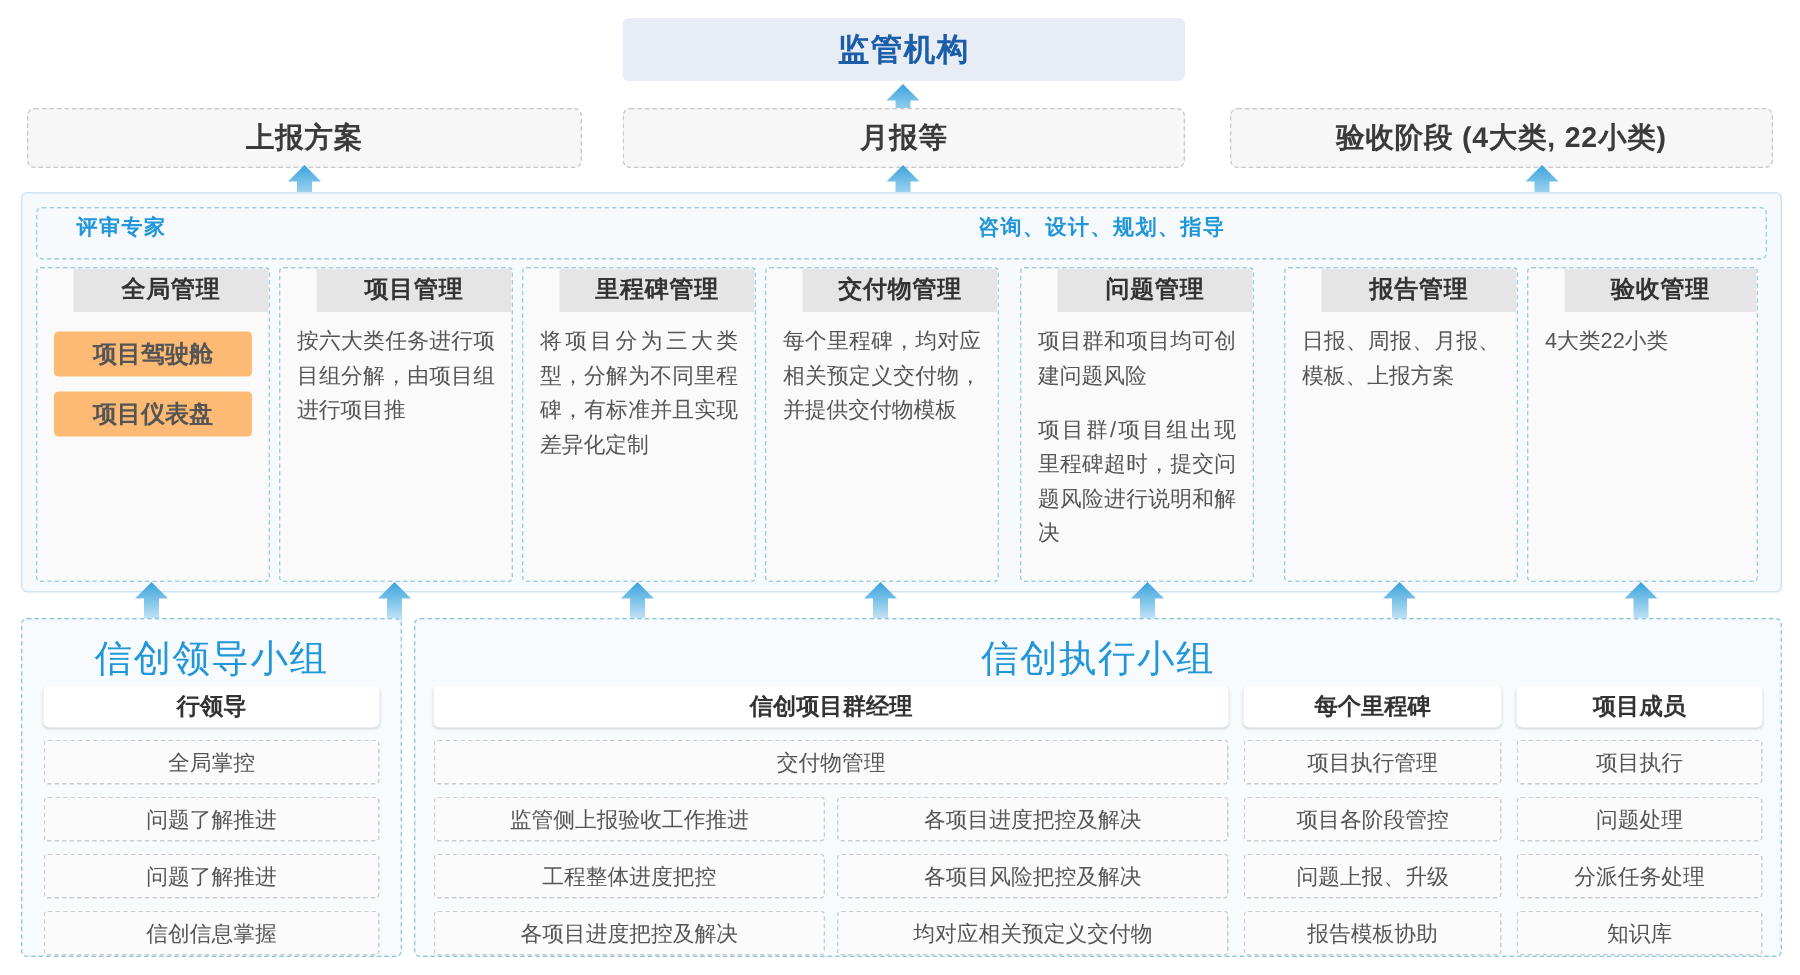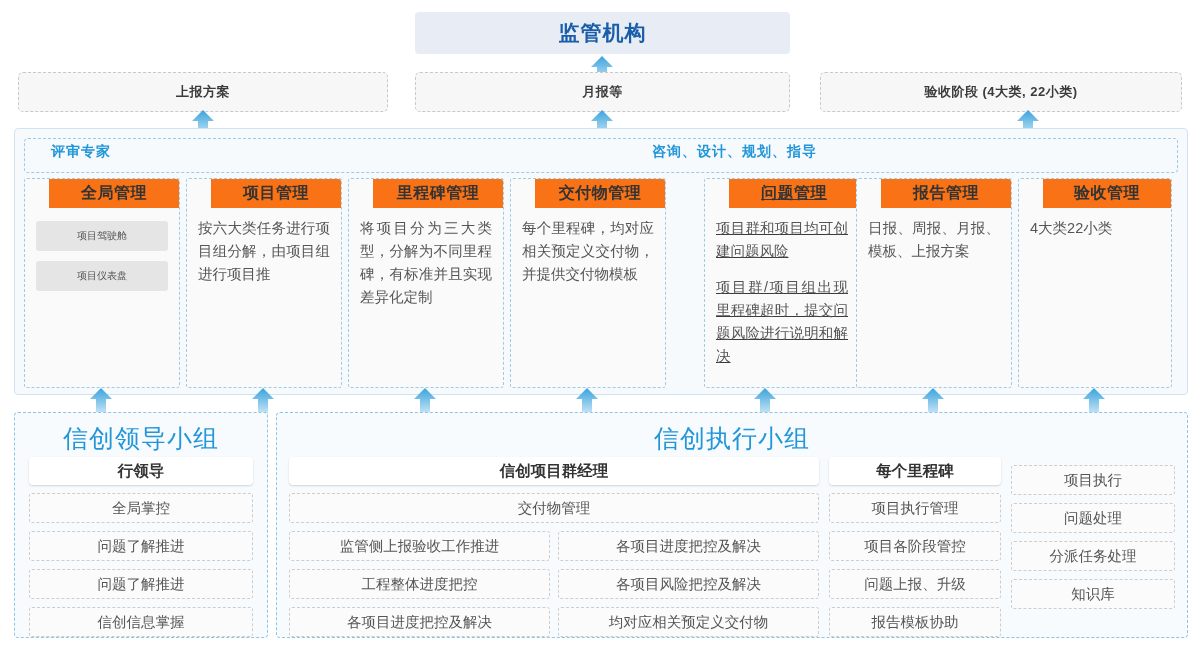--- a/index.html
+++ b/index.html
@@ -16,21 +16,21 @@
   .regulator{
     position:absolute;left:415px;top:12px;width:375px;height:42px;
     background:#e8edf5;border-radius:4px;
     display:flex;align-items:center;justify-content:center;
     font-size:21px;font-weight:bold;color:#1a5da8;letter-spacing:1px;
   }
   .dashbox{
     position:absolute;height:38px;
     background:#f7f7f7;border:1px dashed #c9c9c9;border-radius:5px;
     display:flex;align-items:center;justify-content:center;
-    font-size:13px;font-weight:bold;color:#3b3b3b;letter-spacing:.5px;
+    font-size:19px;font-weight:bold;color:#3b3b3b;letter-spacing:.5px;
   }
   .db1{left:18px;top:72px;width:368px;}
   .db2{left:415px;top:72px;width:373px;}
   .db3{left:820px;top:72px;width:360px;}
 
   
   .arrow{position:absolute;width:22px;height:26px;}
   .arrow svg{display:block;width:22px;height:26px;}
 
   
@@ -48,34 +48,34 @@
   }
   .midheader .lbl-a{left:26px;}
   .midheader .lbl-b{left:627px;}
 
   .col{
     position:absolute;top:178px;height:208px;
     border:1px dashed #9ecbe8;border-radius:3px;background:#fafafa;
     overflow:hidden;
   }
   .col-head{
-    height:29px;background:#f97316;
+    height:29px;background:#e5e5e5;
     display:flex;align-items:center;justify-content:center;
     font-size:16px;font-weight:bold;color:#333;letter-spacing:.5px;margin-left:24px;
   }
   .col-body{padding:9px 11px 0 11px;}
   .col-body p{
     margin:0 0 13px 0;
     font-size:14.5px;line-height:23px;color:#555;
     text-align:justify;text-justify:inter-ideograph;
   }
   .pill{
-    margin:0 0 10px 0;height:30px;background:#e5e5e5;border-radius:3px;
-    display:flex;align-items:center;justify-content:center;
-    font-size:10px;color:#555;
+    margin:0 0 10px 0;height:30px;background:#fdba74;border-radius:3px;
+    display:flex;align-items:center;justify-content:center;
+    font-size:16px;color:#555;font-weight:bold;
   }
   .col-body.pills{padding:13px 11px 0 11px;}
 
   
   .botwrap{position:absolute;left:14px;top:412px;width:1172px;height:224px;}
   .panel{
     position:absolute;top:0;height:224px;
     background:#f8fbfd;border:1px dashed #8cc5e8;border-radius:4px;
   }
   .panel-lead{left:0px;width:252px;}
@@ -167,21 +167,21 @@
         <div class="col-body">
           <p>将项目分为三大类型，分解为不同里程碑，有标准并且实现差异化定制</p>
         </div>
       </div>
       <div class="col" style="left: 510px; width: 154px;">
         <div class="col-head">交付物管理</div>
         <div class="col-body">
           <p>每个里程碑，均对应相关预定义交付物，并提供交付物模板</p>
         </div>
       </div>
-      <div class="col" style="left: 704px; width: 154px; text-decoration: underline;">
+      <div class="col" style="left: 680px; width: 154px;">
         <div class="col-head">问题管理</div>
         <div class="col-body">
           <p>项目群和项目均可创建问题风险</p>
           <p>项目群/项目组出现里程碑超时，提交问题风险进行说明和解决</p>
         </div>
       </div>
       <div class="col" style="left: 856px; width: 154px;">
         <div class="col-head">报告管理</div>
         <div class="col-body">
           <p>日报、周报、月报、模板、上报方案</p>
@@ -274,20 +274,21 @@
         <div class="grphead">每个里程碑</div>
         <div id="projmgr-items">
             <div class="item">项目执行管理</div>
             <div class="item">项目各阶段管控</div>
             <div class="item">问题上报、升级</div>
             <div class="item">报告模板协助</div>
           </div>
       </div>
 
       <div class="grpcol" style="left:734px;width:164px;">
+        <div class="grphead">项目成员</div>
         <div id="member-items">
             <div class="item">项目执行</div>
             <div class="item">问题处理</div>
             <div class="item">分派任务处理</div>
             <div class="item">知识库</div>
           </div>
       </div>
     </div>
   </div>
 

